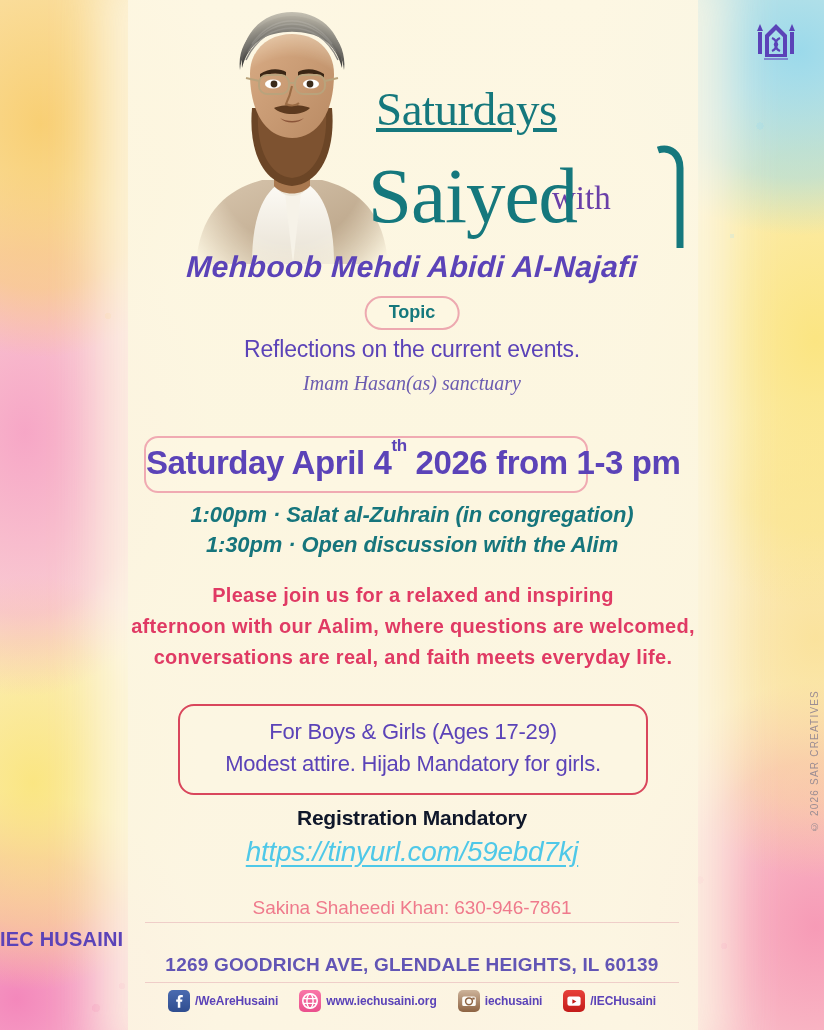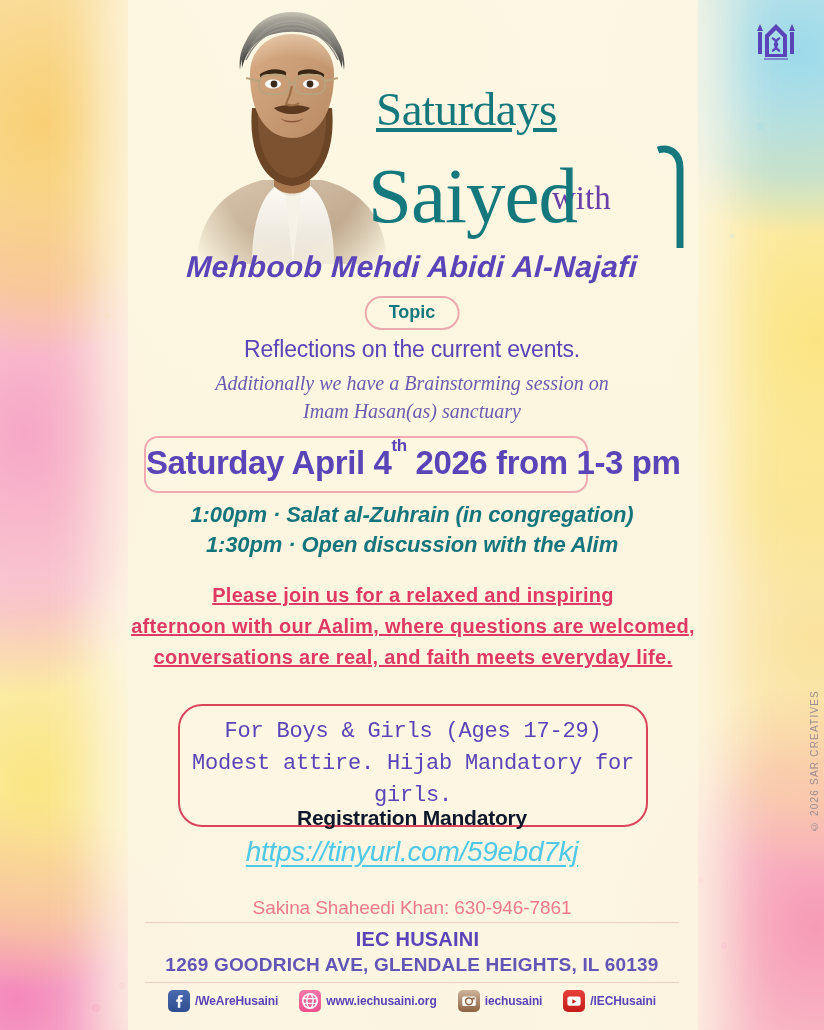--- a/index.html
+++ b/index.html
@@ -239,34 +239,32 @@
     left: 130px;
     width: 566px;
     top: 580px;
     text-align: center;
     font-family: "Liberation Sans", sans-serif;
     font-weight: bold;
     font-size: 20px;
     line-height: 1.55;
     color: #e03a64;
     letter-spacing: 0.3px;
-    text-decoration: underline;
   }
 
   .audience-box {
     position: absolute;
     left: 178px;
     top: 704px;
     width: 470px;
     border: 2px solid #d9465c;
-    border-radius: 24px;
+    border-radius: 16px;
     background: rgba(253,247,228,0.4);
     text-align: center;
     padding: 10px 0 13px;
-    font-family: Liberation Mono, monospace;
   }
   .audience-box div {
     font-size: 22px;
     line-height: 1.45;
     color: #5b43b8;
     letter-spacing: -0.2px;
   }
 
   .reg-title {
     position: absolute;
@@ -307,23 +305,23 @@
     left: 145px;
     width: 534px;
     height: 1px;
     background: rgba(223,160,170,0.45);
   }
   .divider.d1 { top: 922px; }
   .divider.d2 { top: 982px; }
 
   .org-name {
     position: absolute;
-    left: 11px; right: 0;
+    left: 0; right: 0;
     top: 928px;
-    text-align: center;
+    text-align: left;
     font-size: 20px;
     font-weight: bold;
     color: #5b43b8;
     letter-spacing: 0.2px;
   }
 
   .org-addr {
     position: absolute;
     left: 0; right: 0;
     top: 954px;
@@ -500,21 +498,20 @@
 
     <div class="speaker">Mehboob Mehdi Abidi Al-Najafi</div>
 
     <div class="topic-badge">
       <span>Topic</span>
     </div>
 
     <div class="topic-line">Reflections on the current events.</div>
 
     <div class="topic-sub">
-      <div>Additionally we have a Brainstorming session on</div>
       <div>Imam Hasan(as) sanctuary</div>
     </div>
 
     <div class="date-box">
       <div class="dtext"><span>Saturday April 4</span><sup>th</sup><span> 2026 from 1-3 pm</span></div>
     </div>
 
     <div class="schedule">
       <div>1:00pm · Salat al-Zuhrain (in congregation)</div>
       <div>1:30pm · Open discussion with the Alim</div>

